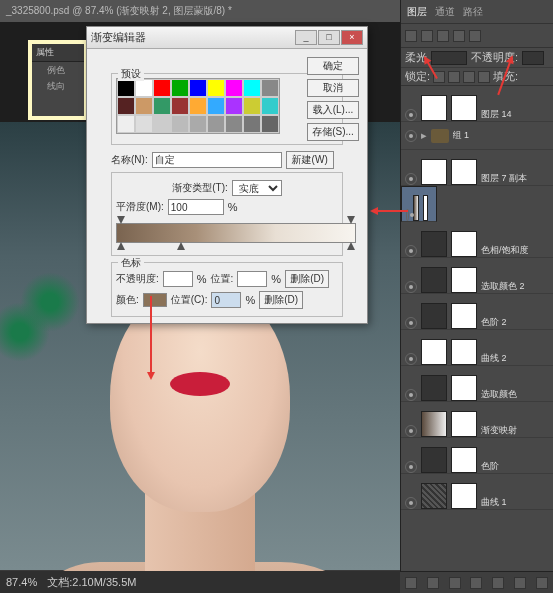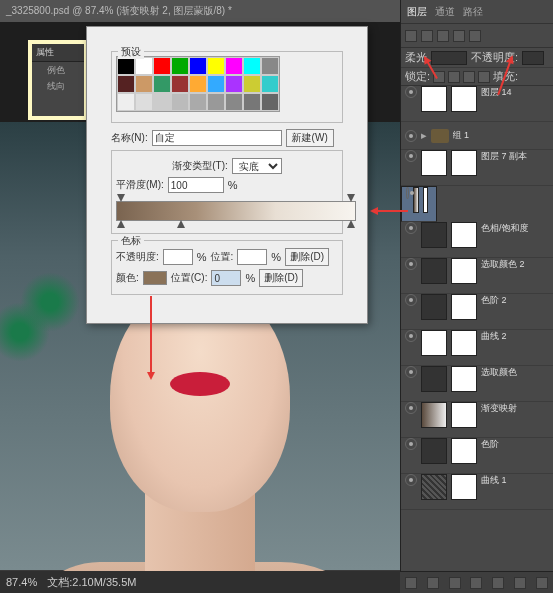--- a/index.html
+++ b/index.html
@@ -20,21 +20,21 @@
 .panels{position:absolute;left:400px;top:0;width:153px;height:593px;background:#484848;border-left:1px solid #222}
 .ptabs{height:24px;display:flex;align-items:center;gap:8px;padding:0 6px;border-bottom:1px solid #333}
 .ptab{font-size:10px;color:#aaa}
 .ptab.active{color:#eee}
 .ptoolbar{height:24px;display:flex;align-items:center;padding:0 4px;gap:4px;border-bottom:1px solid #333}
 .mini{width:12px;height:12px;background:#5a5a5a;border:1px solid #333}
 .blendrow{height:20px;display:flex;align-items:center;padding:0 4px;gap:4px;font-size:9px;border-bottom:1px solid #3a3a3a}
 .sel{background:#353535;border:1px solid #222;height:14px;width:36px;display:inline-block}
 .lockrow{height:18px;display:flex;align-items:center;padding:0 4px;gap:3px;font-size:9px;border-bottom:1px solid #333}
 .layers{overflow:auto;height:460px}
-.layer{height:36px;display:flex;align-items:flex-start;padding:0 4px;gap:4px;border-bottom:1px solid #3c3c3c}
+.layer{height:36px;display:flex;align-items:flex-end;padding:0 4px;gap:4px;border-bottom:1px solid #3c3c3c}
 .layer.sel{background:#5b6f8a}
 .eye{width:12px;height:12px;border:1px solid #666;border-radius:50%;position:relative}
 .eye::after{content:"";position:absolute;left:3px;top:3px;width:4px;height:4px;background:#aaa;border-radius:50%}
 .thumb{width:26px;height:26px;background:#fff;border:1px solid #222}
 .thumb.grad{background:linear-gradient(90deg,#5a4a3d,#eee)}
 .thumb.dark{background:#333}
 .thumb.curve{background:#fff;position:relative}
 .thumb.tex{background:repeating-linear-gradient(45deg,#555,#555 2px,#333 2px,#333 4px)}
 .mask{width:26px;height:26px;background:#fff;border:1px solid #222}
 .lname{font-size:9px;color:#ddd;flex:1;white-space:nowrap;overflow:hidden}
@@ -212,20 +212,28 @@
   <div class="ic"></div>
   <div class="ic"></div>
   <div class="ic"></div>
   <div class="ic"></div>
   <div class="ic"></div>
   <div class="ic"></div>
   <div class="ic"></div>
 </div>
 
 <div class="dlg">
+  <div class="dlghdr">
+    <span class="t">渐变编辑器</span>
+    <div class="winbtns">
+      <div class="winbtn">_</div>
+      <div class="winbtn">□</div>
+      <div class="winbtn close">×</div>
+    </div>
+  </div>
   <div class="dlgbody">
     <div class="grp" style="height:72px">
       <span class="grplbl">预设</span>
       <div class="swatches" id="swatches">
           <div class="sw" style="background: rgb(0, 0, 0);"></div>
           <div class="sw" style="background: rgb(255, 255, 255);"></div>
           <div class="sw" style="background: rgb(255, 0, 0);"></div>
           <div class="sw" style="background: rgb(0, 170, 0);"></div>
           <div class="sw" style="background: rgb(0, 0, 255);"></div>
           <div class="sw" style="background: rgb(255, 255, 0);"></div>
@@ -245,20 +253,26 @@
           <div class="sw" style="background: rgb(221, 221, 221);"></div>
           <div class="sw" style="background: rgb(204, 204, 204);"></div>
           <div class="sw" style="background: rgb(187, 187, 187);"></div>
           <div class="sw" style="background: rgb(170, 170, 170);"></div>
           <div class="sw" style="background: rgb(153, 153, 153);"></div>
           <div class="sw" style="background: rgb(136, 136, 136);"></div>
           <div class="sw" style="background: rgb(119, 119, 119);"></div>
           <div class="sw" style="background: rgb(102, 102, 102);"></div>
         </div>
     </div>
+    <div class="btns">
+      <div class="btn">确定</div>
+      <div class="btn">取消</div>
+      <div class="btn">载入(L)...</div>
+      <div class="btn">存储(S)...</div>
+    </div>
     <div class="row">
       <label>名称(N):</label>
       <input class="inp" style="width: 130px;" value="自定">
       <div class="btn" style="width:48px">新建(W)</div>
     </div>
     <div class="grp">
       <div class="row" style="justify-content:center">
         <label>渐变类型(T):</label>
         <select class="inp" style="width:50px"><option>实底</option></select>
       </div>

